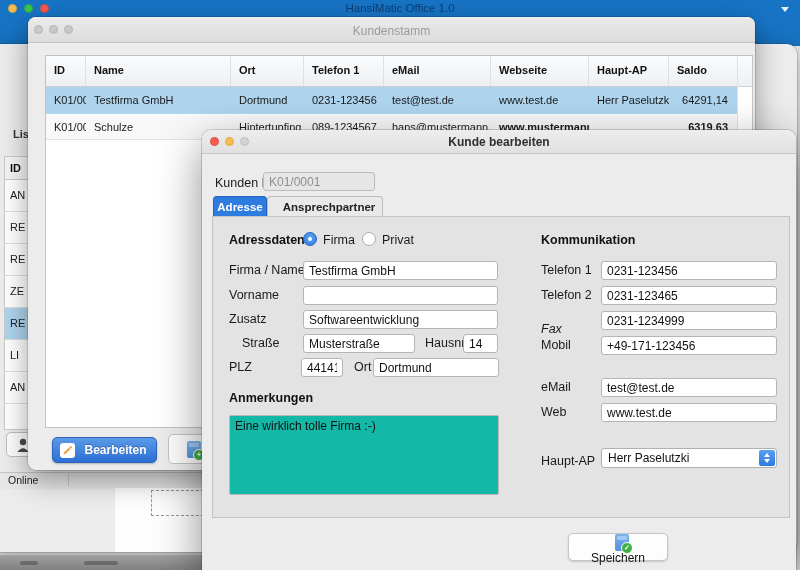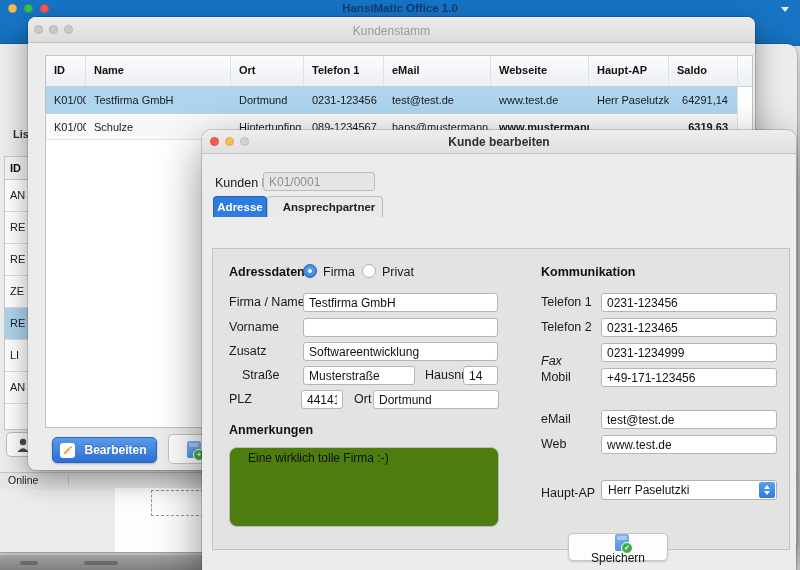--- a/index.html
+++ b/index.html
@@ -5,21 +5,21 @@
   html,body{margin:0;padding:0;background:#d7d7d7;}
   #screen{position:relative;width:800px;height:570px;overflow:hidden;
           background:#e9e9e9;font-family:"Liberation Sans",sans-serif;
           -webkit-font-smoothing:antialiased;}
   .abs{position:absolute;}
   .tl{position:absolute;width:9px;height:9px;border-radius:50%;}
 
   
   .main-bar{left:0;top:0;width:800px;height:46px;background:#1774c5;}
   .main-title{left:0;top:2px;width:100%;text-align:center;font-size:11.5px;
-              color:rgba(8,40,80,0.72);font-weight:700;}
+              color:rgba(8,40,80,0.72);font-weight:400;}
   .main-arrow{left:781px;top:7px;width:0;height:0;border-left:4px solid transparent;
               border-right:4px solid transparent;border-top:5px solid rgba(255,255,255,0.9);}
 
   
   .bg-win{left:-12px;top:44px;width:809px;height:508px;background:#ececec;
           border-radius:10px;box-shadow:0 6px 22px rgba(0,0,0,0.32),0 0 0 1px rgba(0,0,0,0.12);}
   .lis-label{left:25px;top:84px;font-size:11px;font-weight:700;color:#333;text-align:center;}
   .mini-list{left:16px;top:112px;width:90px;height:274px;background:#fff;
              border:1px solid #c9c9c9;box-sizing:border-box;overflow:hidden;}
   .mini-head{height:22px;line-height:22px;padding-left:5px;font-size:11px;font-weight:700;
@@ -92,31 +92,31 @@
   .field{position:absolute;height:19px;border:1px solid #b5b5b5;border-radius:3px;background:#fff;
          font-family:"Liberation Sans",sans-serif;font-size:12px;color:#111;padding:0 5px;
          box-sizing:border-box;outline:none;}
   .field:disabled,.field.ro{background:#e6e6e6;color:#8e8e8e;border-color:#bcbcbc;}
 
   .tab{position:absolute;height:21px;line-height:21px;text-align:center;font-size:11.5px;
        font-weight:700;border-radius:4px 4px 0 0;box-sizing:border-box;}
   .tab.on{background:#2e7ce0;color:#fff;border:1px solid #2463bd;border-bottom:none;}
   .tab.off{background:#e9e9e9;color:#222;border:1px solid #bcbcbc;border-bottom:none;padding-left:8px;}
   .panel{left:10px;top:86px;width:578px;height:302px;background:#e3e3e3;
-         border:1px solid #c4c4c4;box-sizing:border-box;margin-top:32px;}
+         border:1px solid #c4c4c4;box-sizing:border-box;}
 
   .radio{position:absolute;width:14px;height:14px;border-radius:50%;box-sizing:border-box;}
   .radio.on{background:radial-gradient(circle at 50% 40%,#5fa2f2,#2e7ce0);border:1px solid #2463bd;}
   .radio.on::after{content:"";position:absolute;left:4px;top:4px;width:4px;height:4px;
                    border-radius:50%;background:#fff;}
   .radio.off{background:#fff;border:1px solid #adadad;}
 
   .notes{position:absolute;left:16px;top:198px;width:270px;height:80px;resize:none;
-         border:1px solid #b9b9b9;border-radius:8px;background:#4d7c0f;box-sizing:border-box;
-         font-family:"Liberation Sans",sans-serif;font-size:12px;color:#111;padding:3px 18px;outline:none;}
+         border:1px solid #b9b9b9;border-radius:2px;background:#14b8a6;box-sizing:border-box;
+         font-family:"Liberation Sans",sans-serif;font-size:12px;color:#111;padding:3px 5px;outline:none;}
 
   .select{position:absolute;left:388px;top:231px;width:176px;height:20px;background:#fff;
           border:1px solid #b0b0b0;border-radius:3px;box-sizing:border-box;}
   .select .val{position:absolute;left:6px;top:2px;font-size:12px;color:#111;}
   .stepper{position:absolute;right:1px;top:1px;width:16px;height:16px;border-radius:2px;
            background:linear-gradient(#5aa0f2,#2d79e0);display:flex;flex-direction:column;
            align-items:center;justify-content:center;gap:2px;}
   .arr-up{width:0;height:0;border-left:3.5px solid transparent;border-right:3.5px solid transparent;
           border-bottom:4px solid #fff;}
   .arr-dn{width:0;height:0;border-left:3.5px solid transparent;border-right:3.5px solid transparent;

